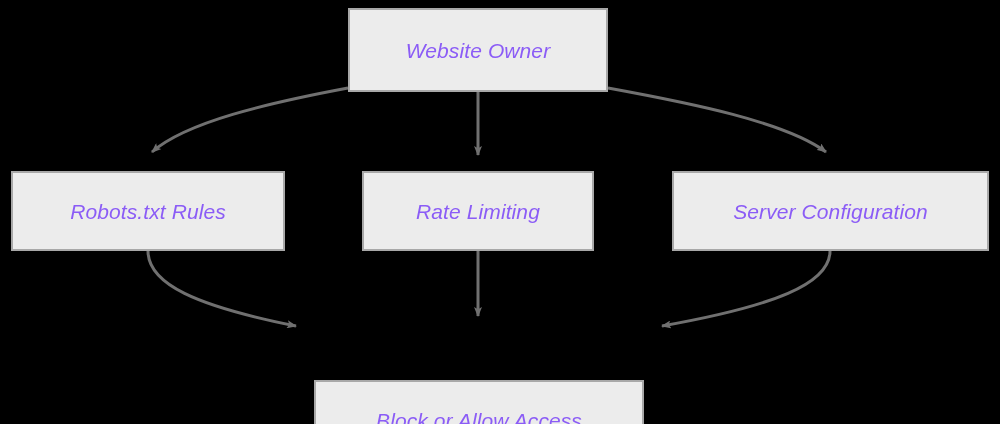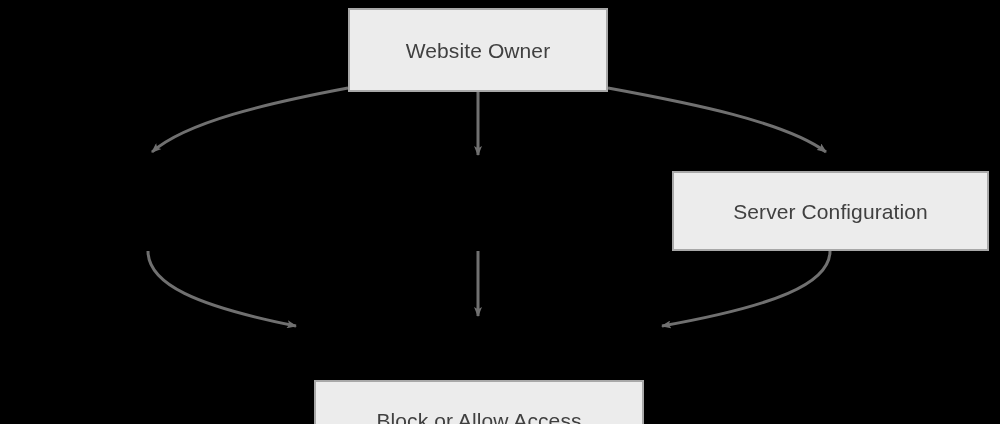--- a/index.html
+++ b/index.html
@@ -26,25 +26,26 @@
     position: absolute;
     box-sizing: border-box;
     background: #ececec;
     border: 2px solid #a8a8a8;
     display: flex;
     align-items: center;
     justify-content: center;
   }
   .node-label {
     font-size: 21px;
-    color: #404040;
+    color: #8b5cf6;
     letter-spacing: 0.1px;
     line-height: 1;
     white-space: nowrap;
     text-align: center;
+    font-style: italic;
   }
   #n-owner  { left: 348px; top: 8px;   width: 260px; height: 84px; }
   #n-robots { left: 11px;  top: 171px; width: 274px; height: 80px; }
   #n-rate   { left: 362px; top: 171px; width: 232px; height: 80px; }
   #n-server { left: 672px; top: 171px; width: 317px; height: 80px; }
   #n-block  { left: 314px; top: 332px; width: 330px; height: 80px; margin-top: 48px; }
 </style>
 </head>
 <body>
 
@@ -67,21 +68,27 @@
 
     <path d="M 478,251 L 478,316" fill="none" stroke="#707070" stroke-width="3" marker-end="url(#arrowhead)"></path>
 
     <path d="M 830,251 C 830,284 774,306 662,326" fill="none" stroke="#707070" stroke-width="3" marker-end="url(#arrowhead)"></path>
   </svg>
 
   <div class="node" id="n-owner">
     <span class="node-label">Website Owner</span>
   </div>
 
+  <div class="node" id="n-robots">
+    <span class="node-label">Robots.txt Rules</span>
+  </div>
 
+  <div class="node" id="n-rate">
+    <span class="node-label">Rate Limiting</span>
+  </div>
 
   <div class="node" id="n-server">
     <span class="node-label">Server Configuration</span>
   </div>
 
   <div class="node" id="n-block">
     <span class="node-label">Block or Allow Access</span>
   </div>
 
 </div>

